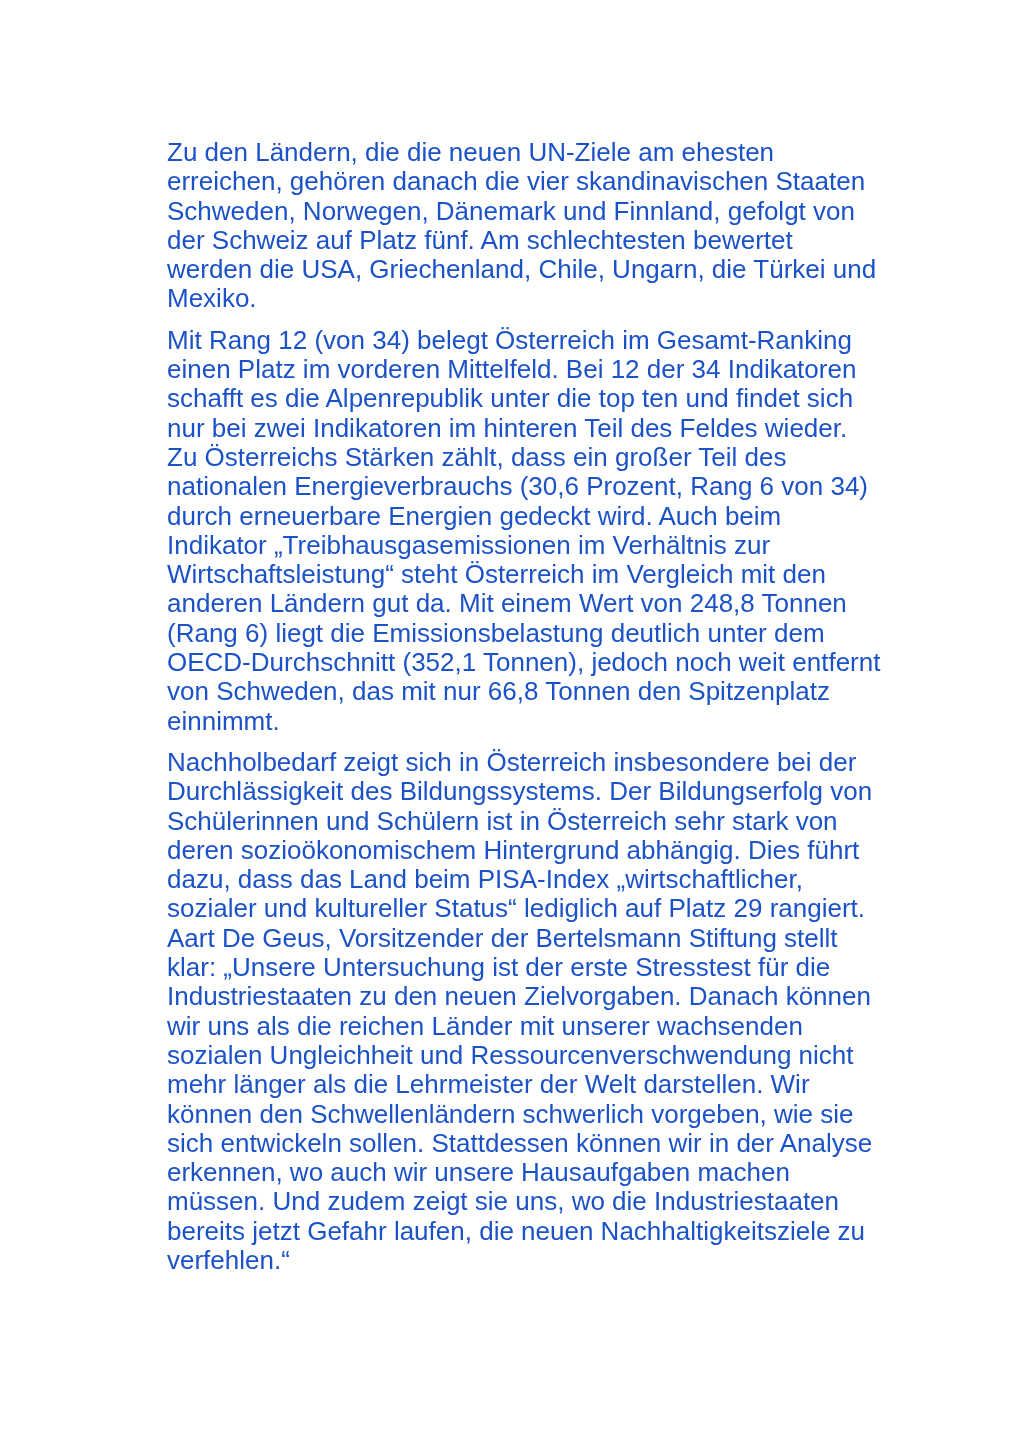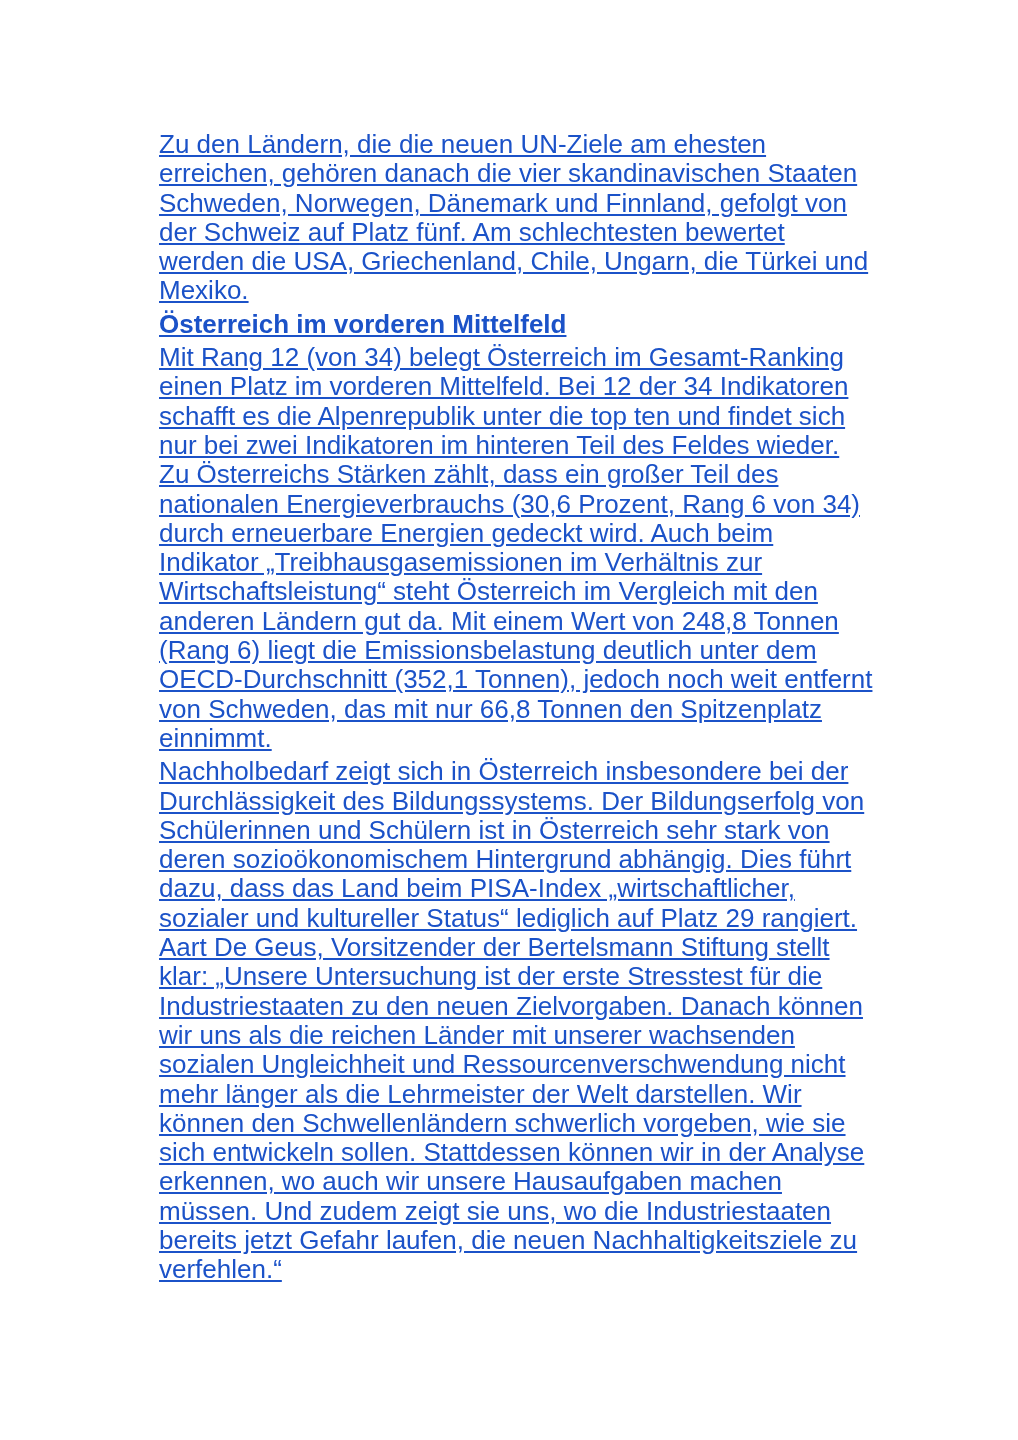--- a/index.html
+++ b/index.html
@@ -18,43 +18,41 @@
     position: absolute;
     left: 155px;
     top: 126px;
     width: 810px;
     font-family: "Liberation Sans", sans-serif;
     font-size: 26px;
     line-height: 29.3px;
     color: #1b52c8;
   }
   .para, .heading {
-    margin: 4px;
+    margin: 12px;
     padding: 0;
     white-space: pre-line;
     font-size: 26px;
     line-height: 29.3px;
-    text-decoration: underline;
   }
   .heading {
     font-weight: bold;
   }
 </style>
 </head>
 <body>
 
 <div class="page" style="background: rgb(255, 255, 255);">
   <div class="text-block" style="background: rgb(255, 255, 255); color: rgb(27, 82, 200);">
     <p class="para">Zu den Ländern, die die neuen UN-Ziele am ehesten
 erreichen, gehören danach die vier skandinavischen Staaten
 Schweden, Norwegen, Dänemark und Finnland, gefolgt von
 der Schweiz auf Platz fünf. Am schlechtesten bewertet
 werden die USA, Griechenland, Chile, Ungarn, die Türkei und
 Mexiko.</p>
-    <h2 class="heading">Österreich im vorderen Mittelfeld</h2>
     <p class="para">Mit Rang 12 (von 34) belegt Österreich im Gesamt-Ranking
 einen Platz im vorderen Mittelfeld. Bei 12 der 34 Indikatoren
 schafft es die Alpenrepublik unter die top ten und findet sich
 nur bei zwei Indikatoren im hinteren Teil des Feldes wieder.
 Zu Österreichs Stärken zählt, dass ein großer Teil des
 nationalen Energieverbrauchs (30,6 Prozent, Rang 6 von 34)
 durch erneuerbare Energien gedeckt wird. Auch beim
 Indikator „Treibhausgasemissionen im Verhältnis zur
 Wirtschaftsleistung“ steht Österreich im Vergleich mit den
 anderen Ländern gut da. Mit einem Wert von 248,8 Tonnen

